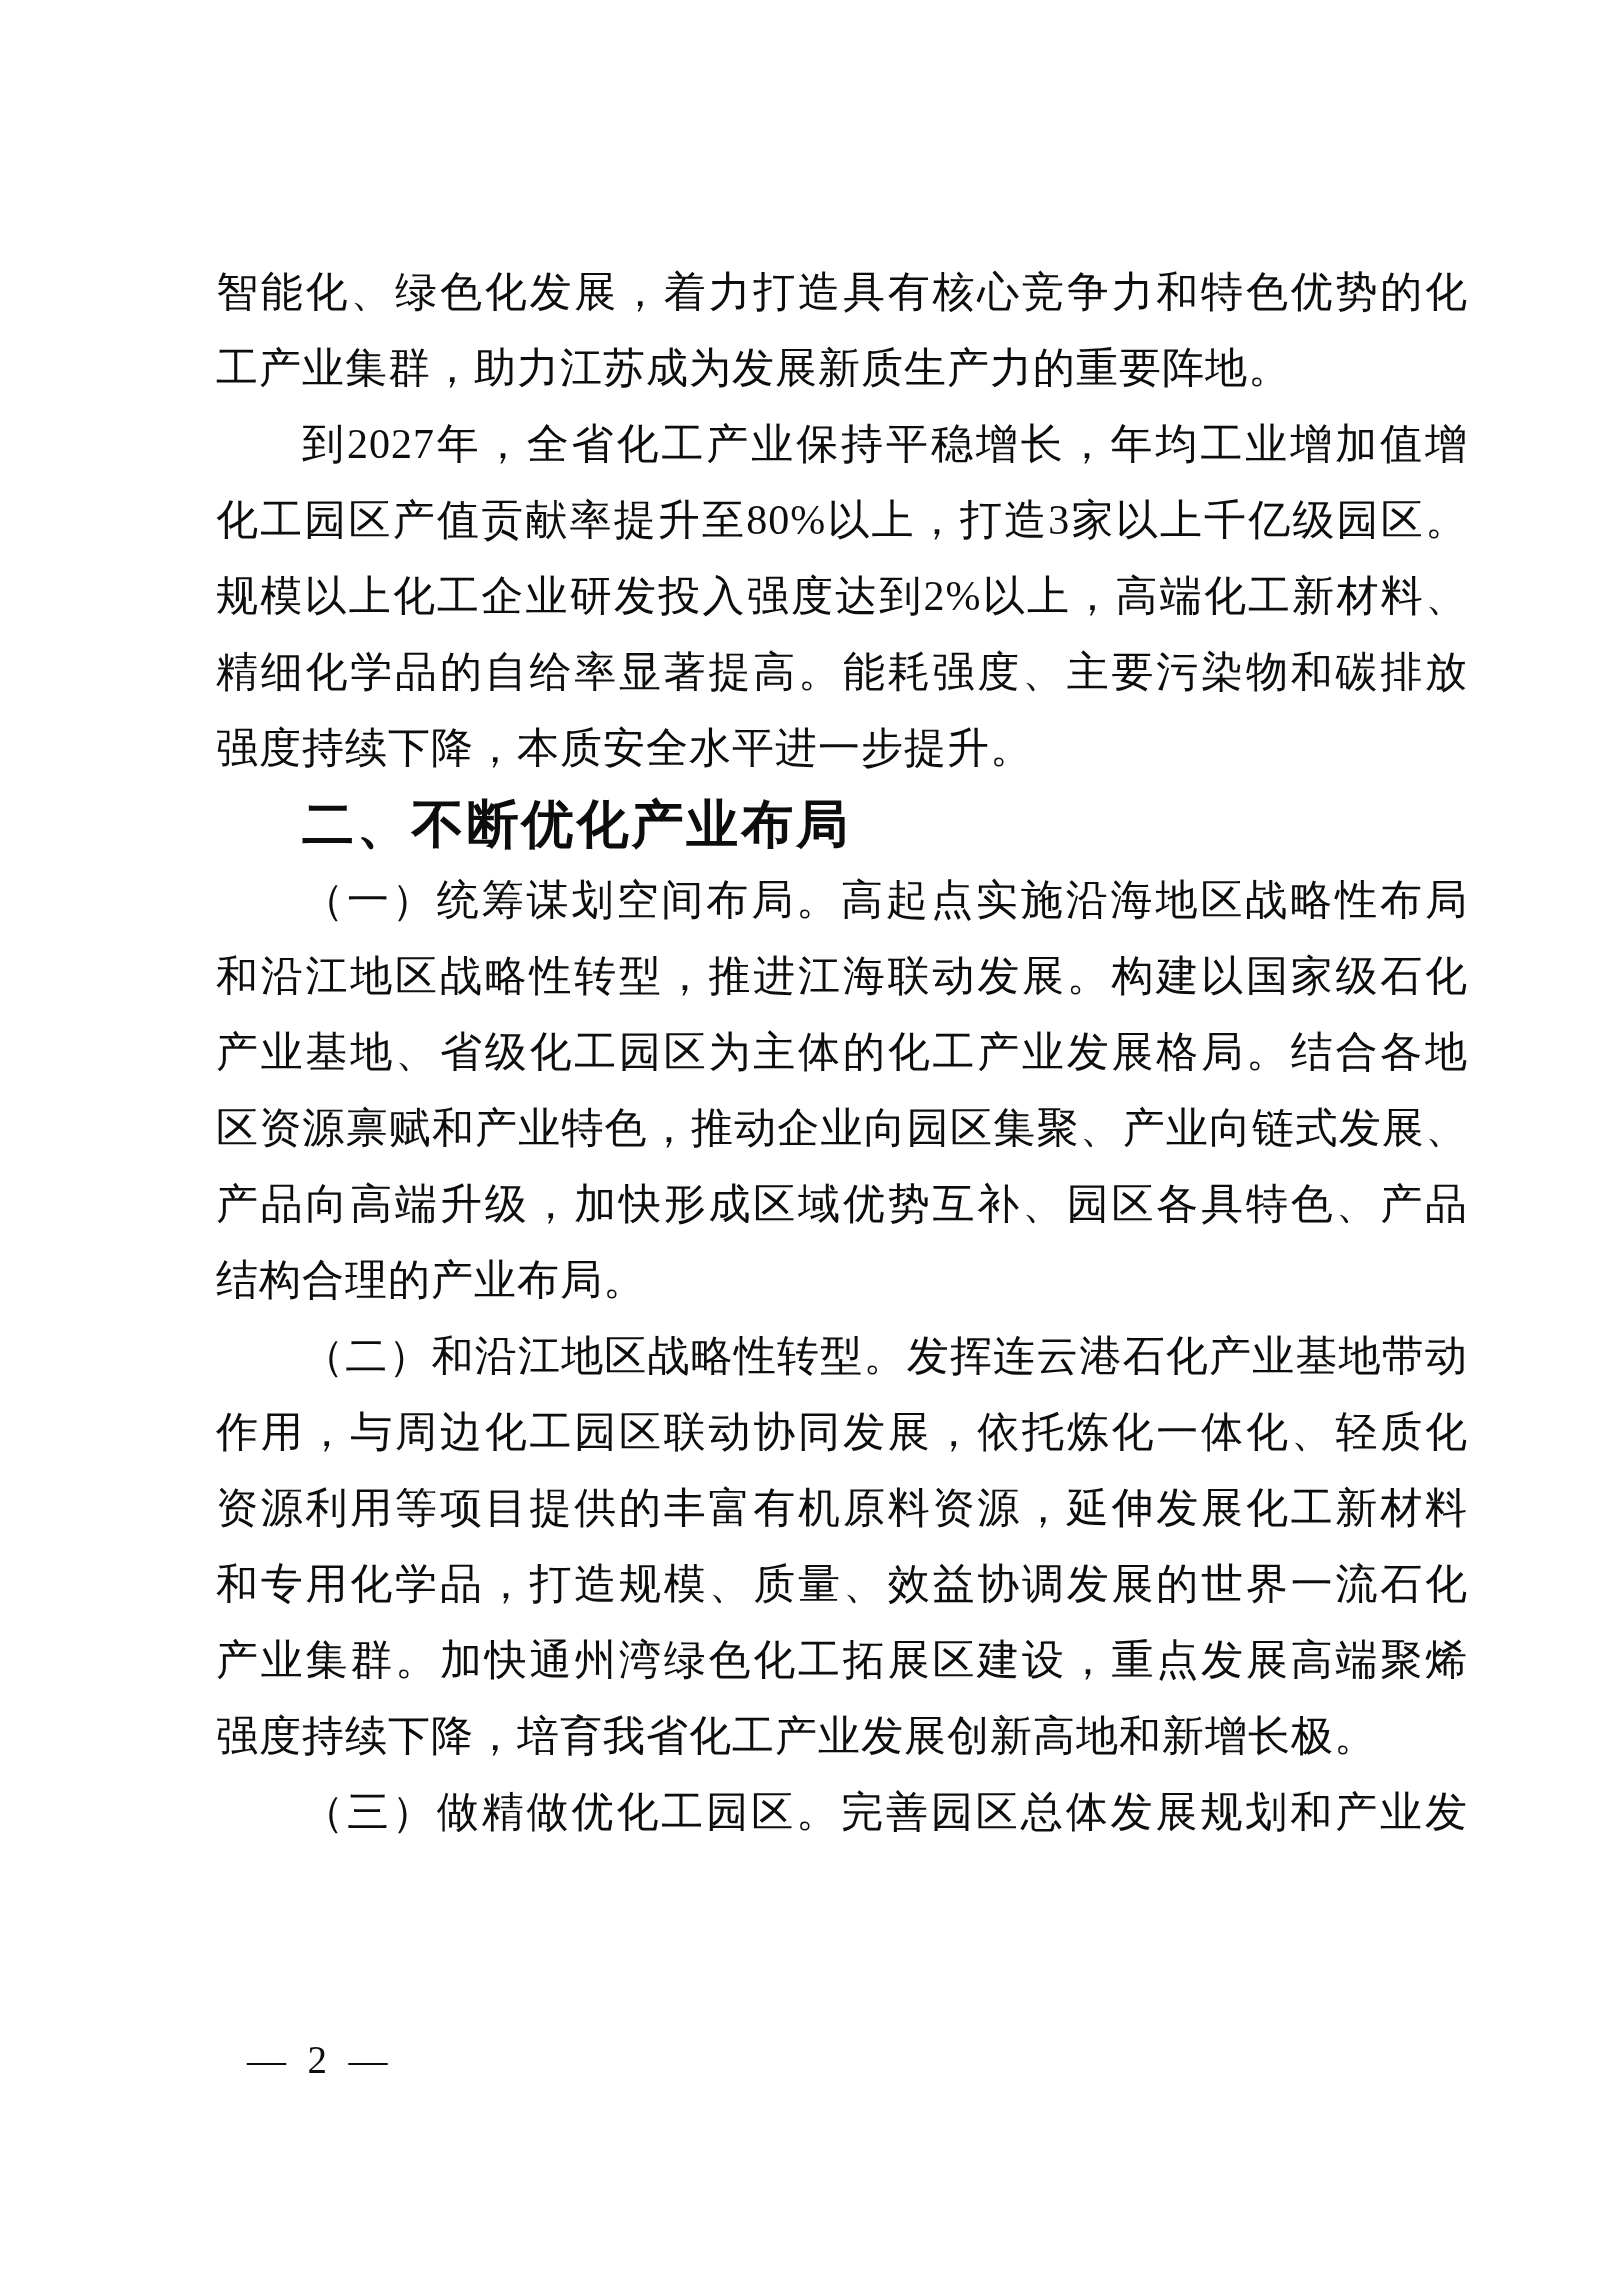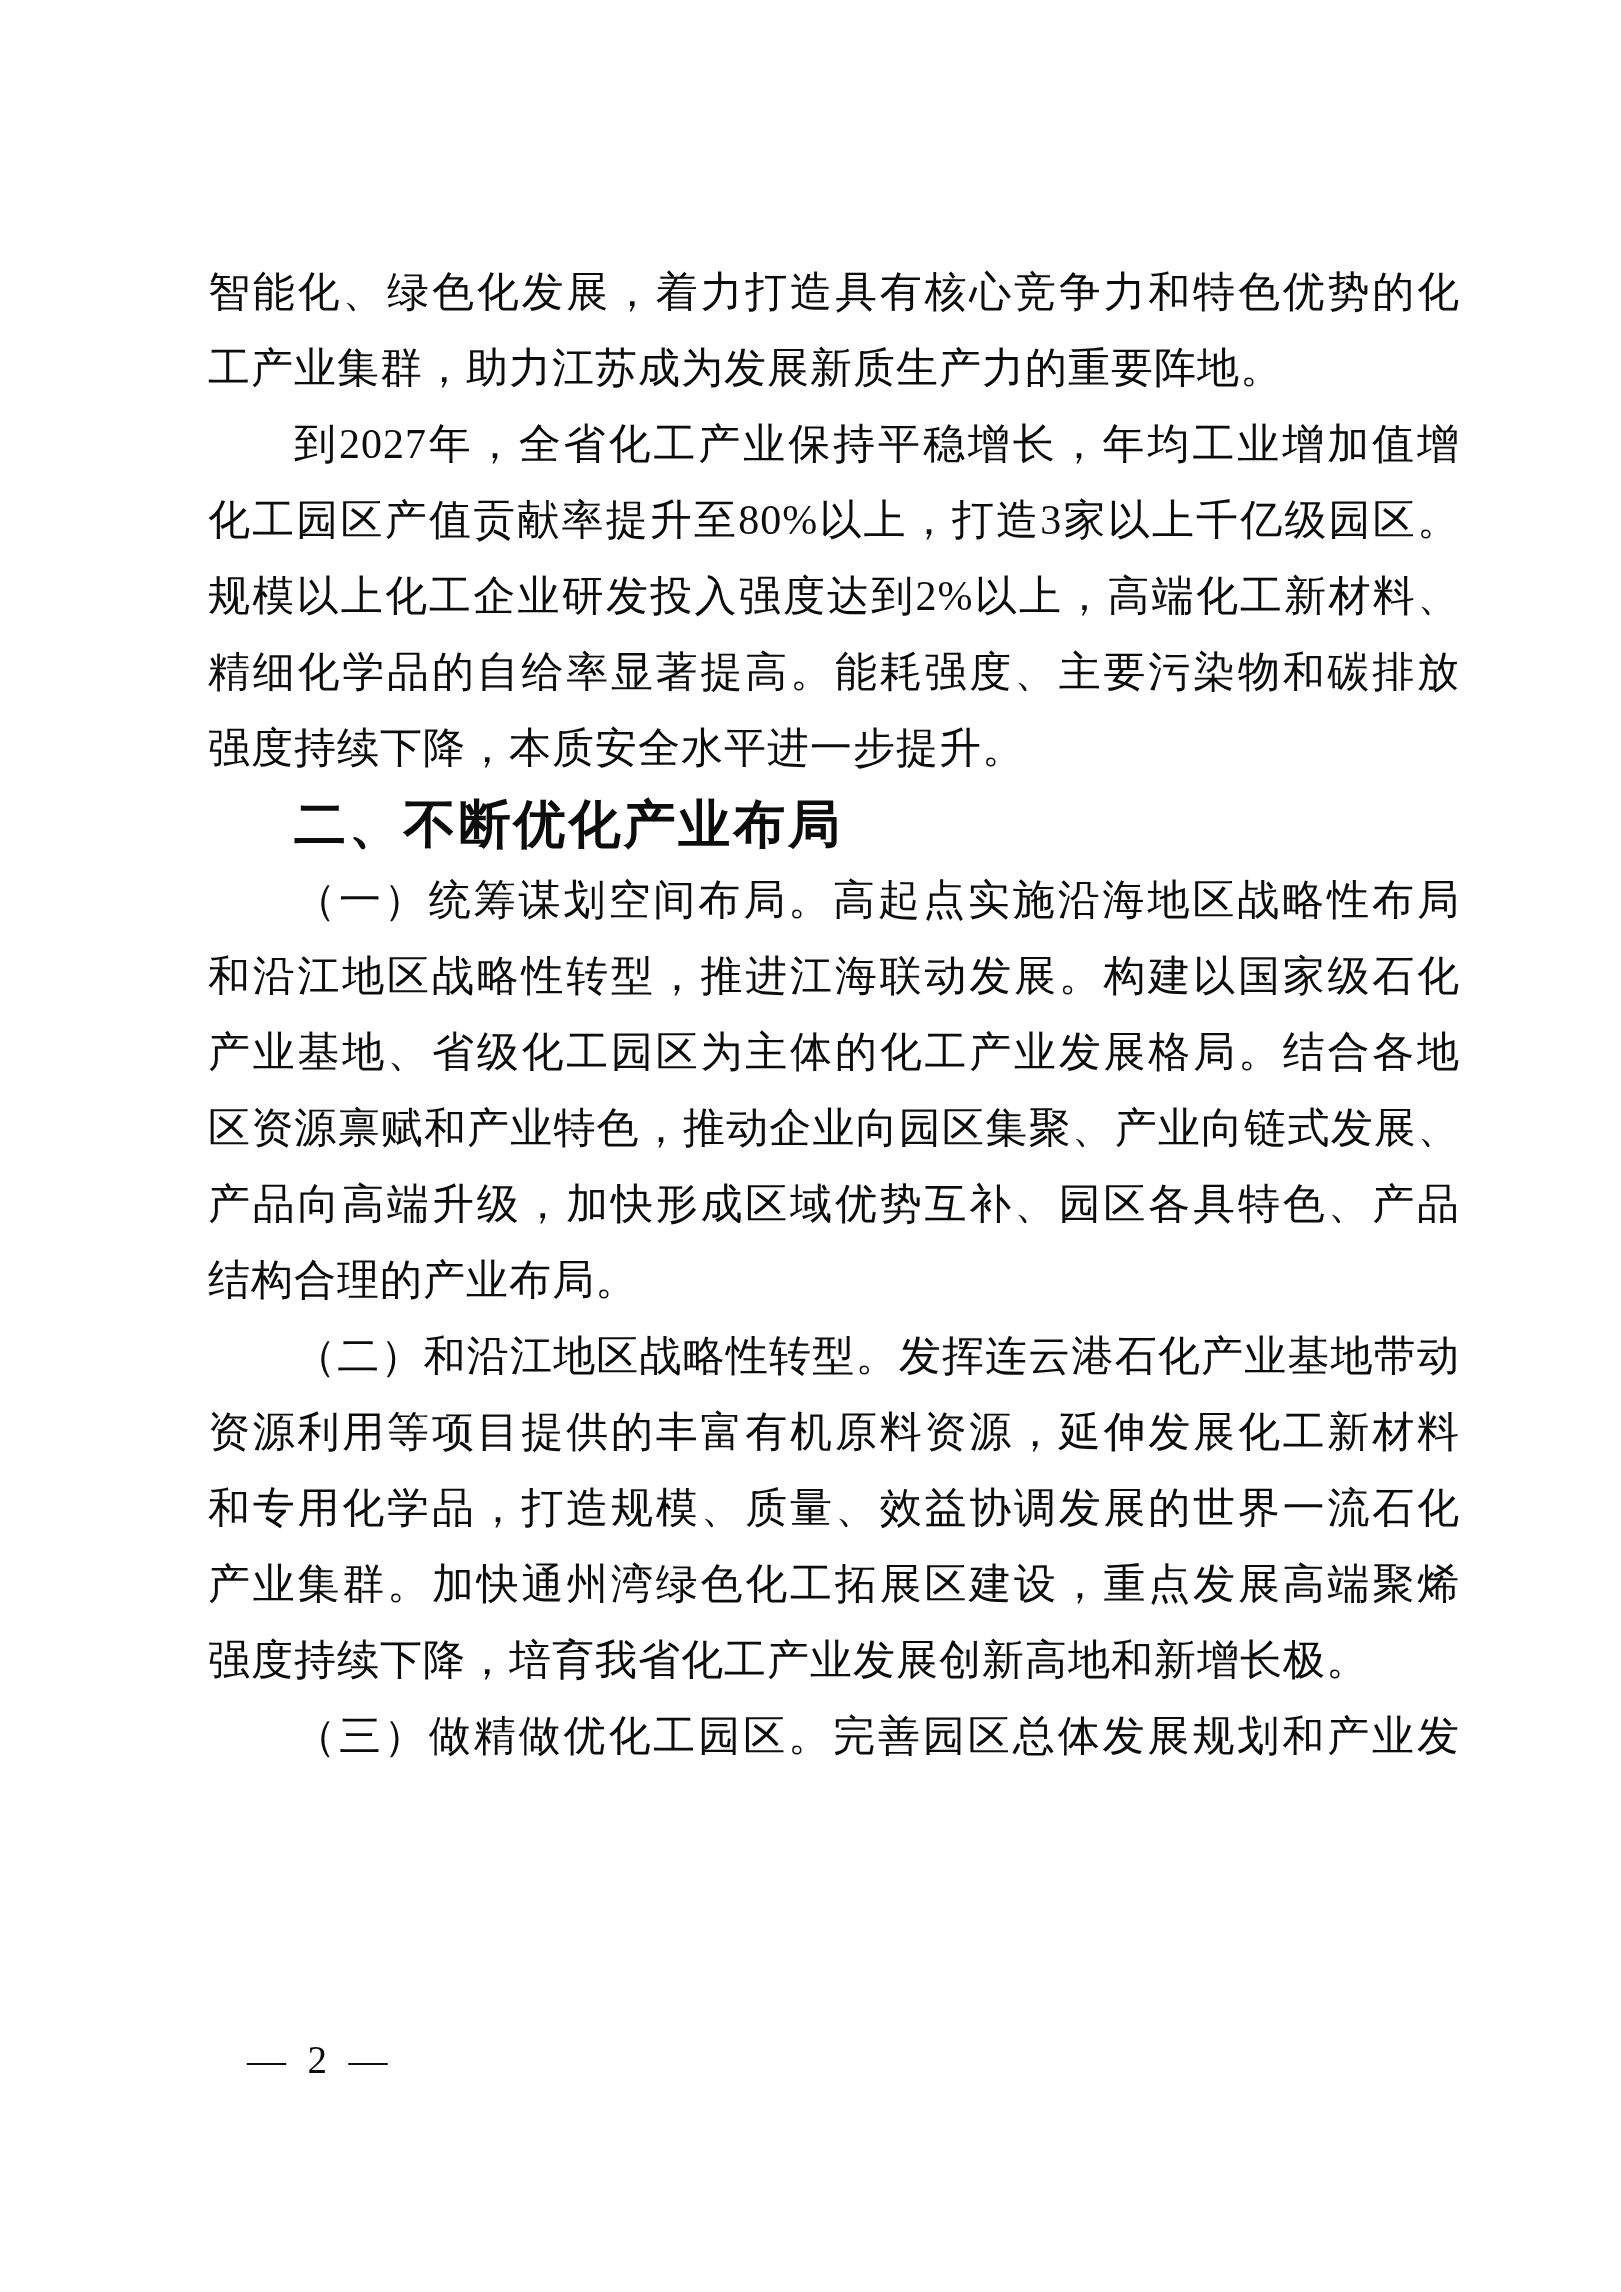--- a/index.html
+++ b/index.html
@@ -12,21 +12,21 @@
     width: 1621px;
     height: 2293px;
     margin: 0 auto;
     background: #ffffff;
     color: #000000;
     font-family: "Liberation Serif", serif;
     overflow: hidden;
   }
   .textblock {
     position: absolute;
-    left: 208px;
+    left: 216px;
     top: 254px;
     width: 1252px;
   }
   .ln {
     height: 76px;
     line-height: 76px;
     font-size: 42px;
     letter-spacing: 1px;
     color: #0d0d0d;
   }
@@ -72,20 +72,21 @@
     <div class="ln j">精细化学品的自给率显著提高。能耗强度、主要污染物和碳排放</div>
     <div class="ln">强度持续下降，本质安全水平进一步提升。</div>
     <div class="ln h2 ind">二、不断优化产业布局</div>
     <div class="ln j ind">（一）统筹谋划空间布局。高起点实施沿海地区战略性布局</div>
     <div class="ln j">和沿江地区战略性转型，推进江海联动发展。构建以国家级石化</div>
     <div class="ln j">产业基地、省级化工园区为主体的化工产业发展格局。结合各地</div>
     <div class="ln j">区资源禀赋和产业特色，推动企业向园区集聚、产业向链式发展、</div>
     <div class="ln j">产品向高端升级，加快形成区域优势互补、园区各具特色、产品</div>
     <div class="ln">结构合理的产业布局。</div>
     <div class="ln j ind">（二）和沿江地区战略性转型。发挥连云港石化产业基地带动</div>
+    <div class="ln j">作用，与周边化工园区联动协同发展，依托炼化一体化、轻质化</div>
     <div class="ln j">资源利用等项目提供的丰富有机原料资源，延伸发展化工新材料</div>
     <div class="ln j">和专用化学品，打造规模、质量、效益协调发展的世界一流石化</div>
     <div class="ln j">产业集群。加快通州湾绿色化工拓展区建设，重点发展高端聚烯</div>
     <div class="ln">强度持续下降，培育我省化工产业发展创新高地和新增长极。</div>
     <div class="ln j ind">（三）做精做优化工园区。完善园区总体发展规划和产业发</div>
   </div>
 
   <div class="footer">— 2 —</div>
 
 </div>

